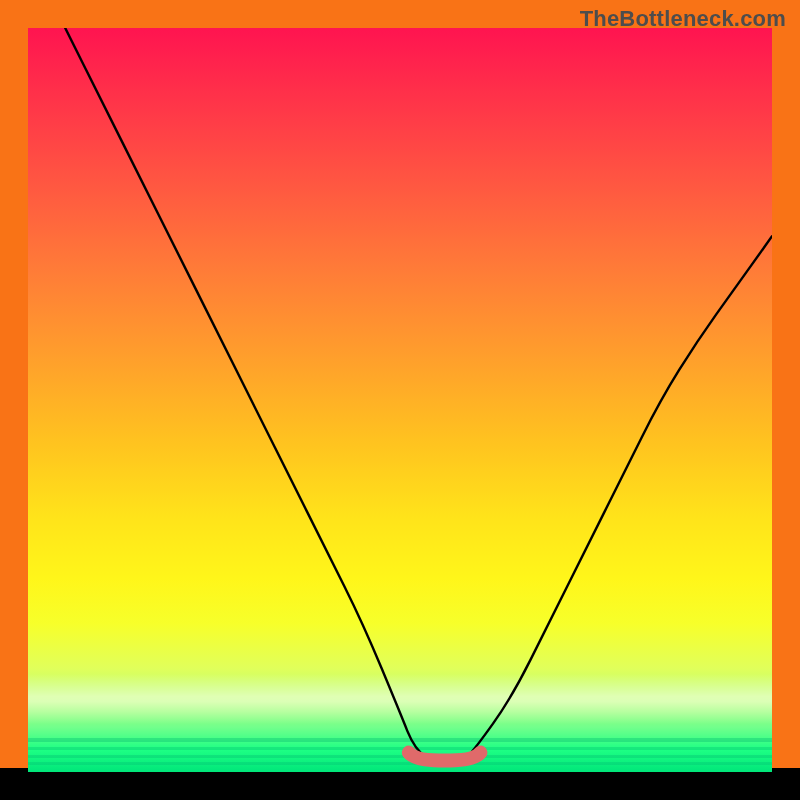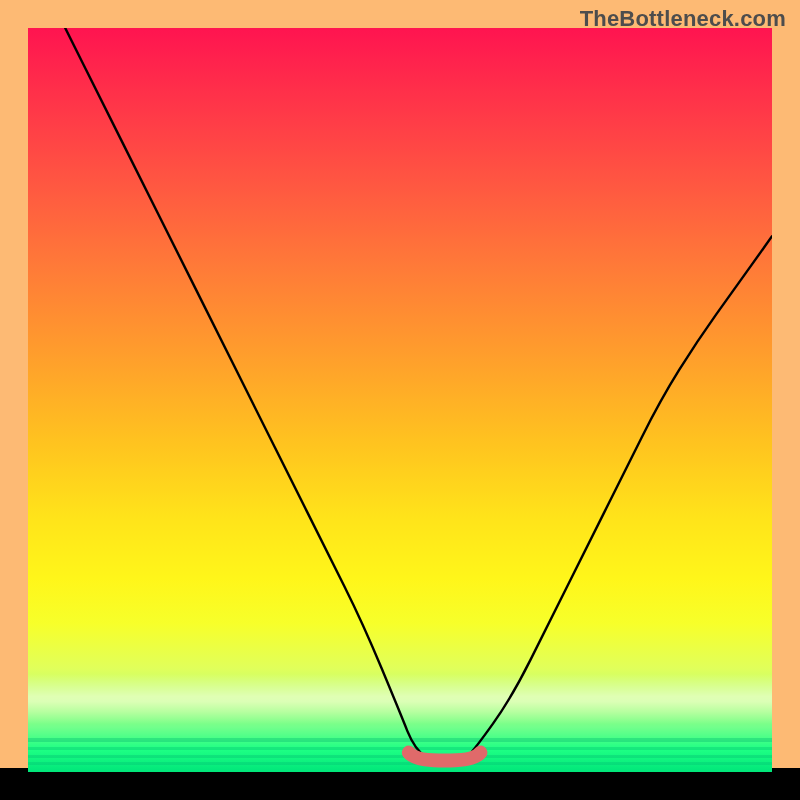--- a/index.html
+++ b/index.html
@@ -9,21 +9,21 @@
     height: 800px;
     background: #000;
     overflow: hidden;
     font-family: Arial, Helvetica, sans-serif;
   }
 
   .frame {
     position: relative;
     width: 800px;
     height: 768px;
-    background: #fdba74;
+    background: #f97316;
   }
 
   .watermark {
     position: absolute;
     top: 6px;
     right: 14px;
     color: #4d4d4d;
     font-size: 22px;
     font-weight: 600;
     letter-spacing: 0.2px;

